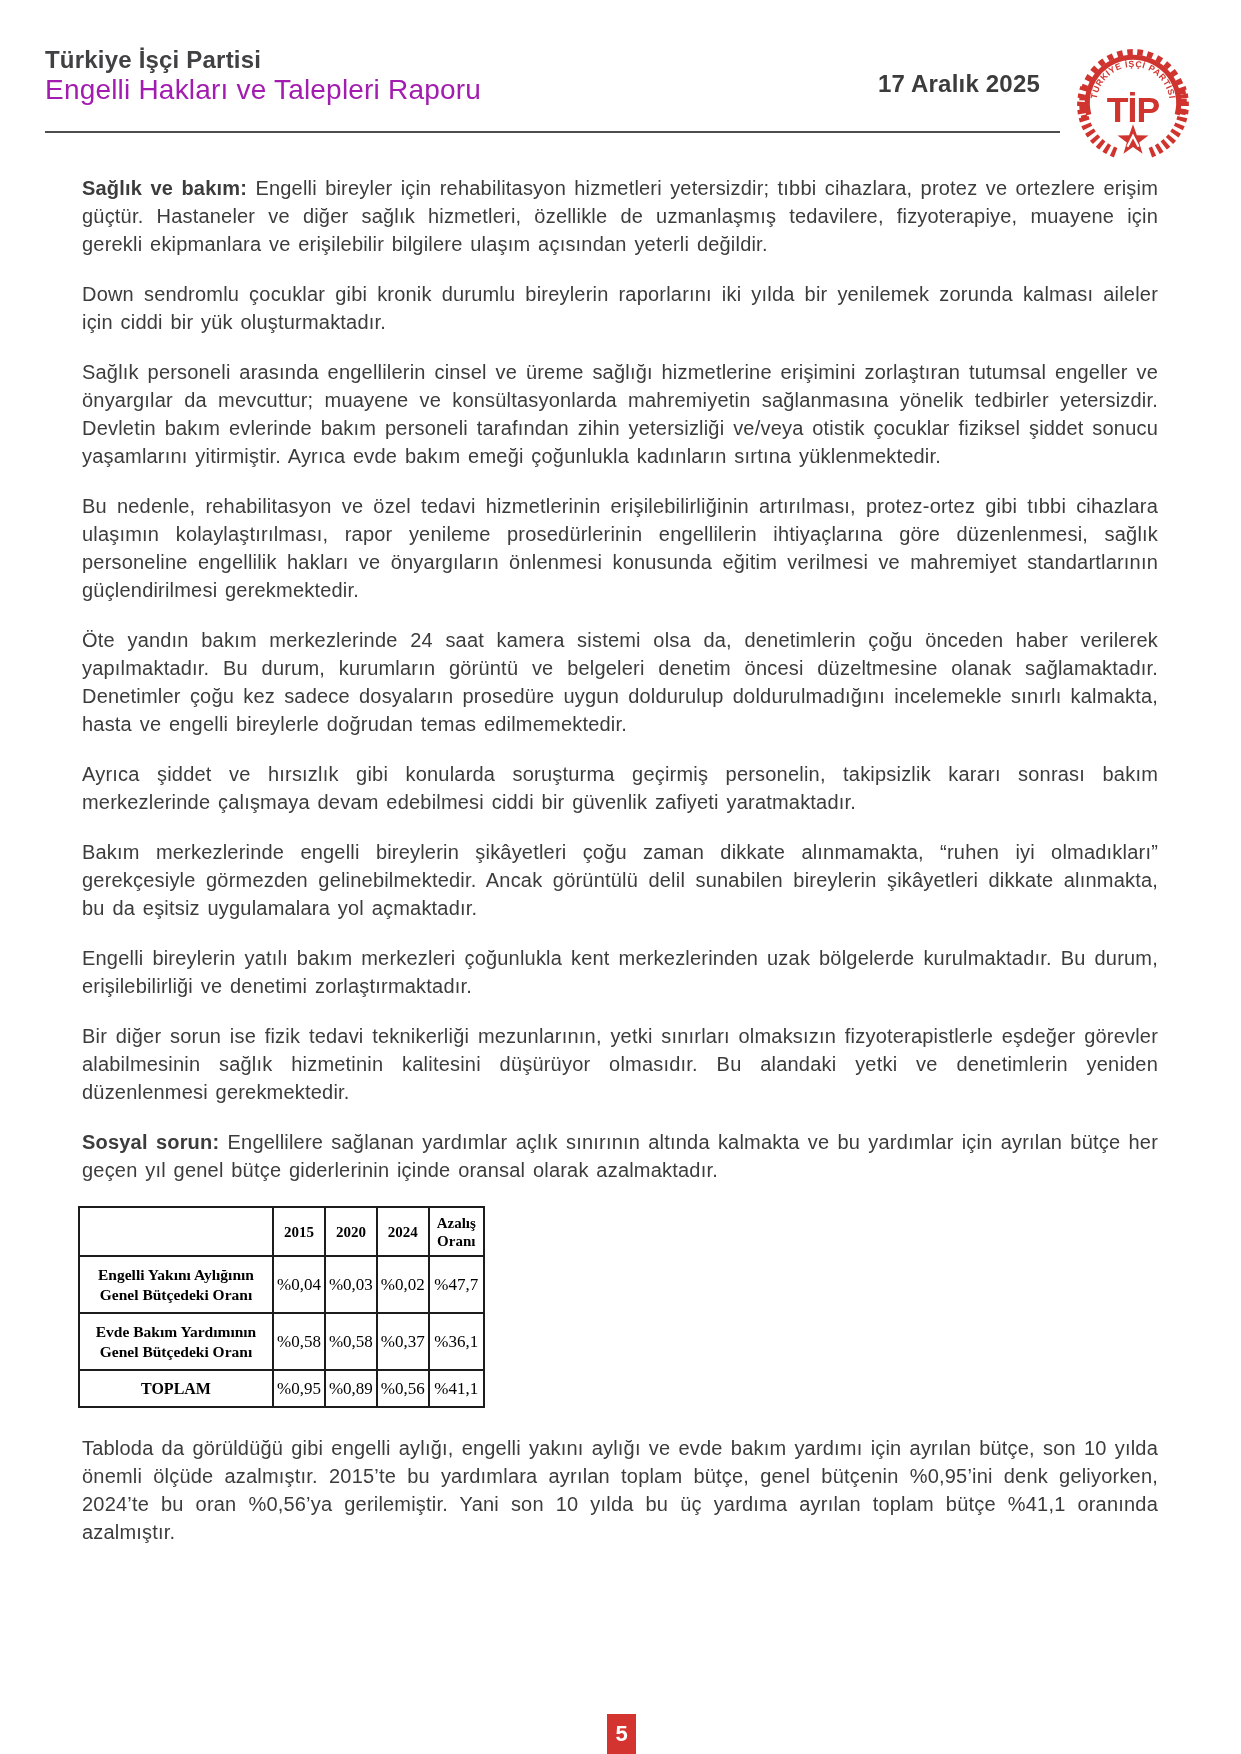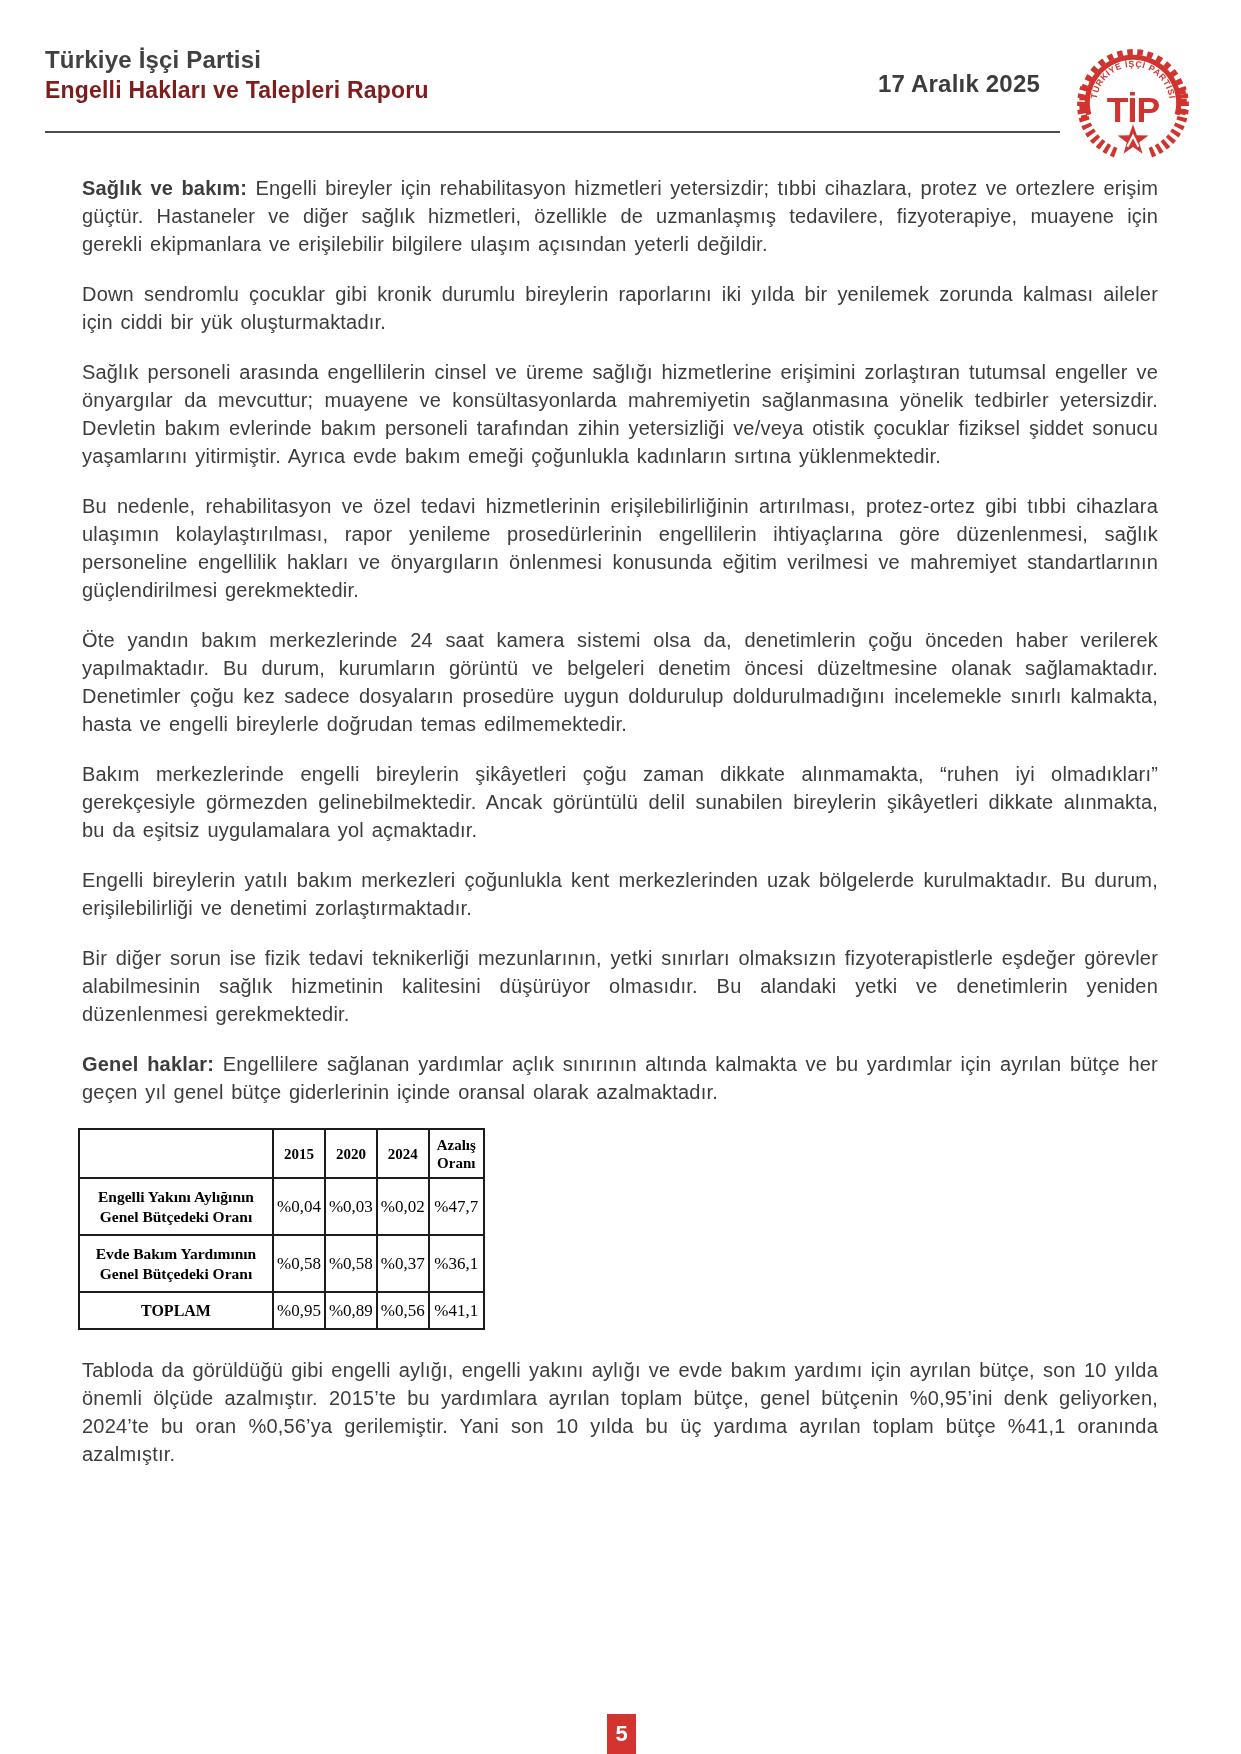--- a/index.html
+++ b/index.html
@@ -8,21 +8,21 @@
     width:1241px;height:1754px;
     margin:0 auto;
     background:#ffffff;
     overflow:hidden;
     font-family:"Liberation Sans","DejaVu Sans",sans-serif;
     color:#3c3c3c;
   }
   
   .page-header{position:absolute;top:44px;left:45px;}
   .header-title{font-size:24px;font-weight:bold;color:#414042;line-height:31px;letter-spacing:.2px;}
-  .header-subtitle{font-size:23px;font-weight:bold;color:#7f1d1d;line-height:30px;letter-spacing:.2px;}
+  .header-subtitle{font-size:28px;font-weight:normal;color:#a21caf;line-height:30px;letter-spacing:.2px;}
   .header-date{
     position:absolute;top:70px;right:201px;
     font-size:24px;font-weight:bold;color:#3c3c3c;letter-spacing:.2px;
   }
   .header-rule{position:absolute;top:131px;left:45px;width:1015px;height:2px;background:#4d4d4d;}
   .logo{position:absolute;top:42px;left:1072px;width:122px;height:127px;}
   
   .content{position:absolute;top:174px;left:82px;width:1076px;}
   .para{
     margin:0 0 22px 0;
@@ -103,24 +103,25 @@
 
   <div class="header-rule"></div>
 
   <main class="content">
     <div id="paragraphs">
         <p class="para"><strong>Sağlık ve bakım:</strong> <span>Engelli bireyler için rehabilitasyon hizmetleri yetersizdir; tıbbi cihazlara, protez ve ortezlere erişim güçtür. Hastaneler ve diğer sağlık hizmetleri, özellikle de uzmanlaşmış tedavilere, fizyoterapiye, muayene için gerekli ekipmanlara ve erişilebilir bilgilere ulaşım açısından yeterli değildir.</span></p>
         <p class="para">Down sendromlu çocuklar gibi kronik durumlu bireylerin raporlarını iki yılda bir yenilemek zorunda kalması aileler için ciddi bir yük oluşturmaktadır.</p>
         <p class="para">Sağlık personeli arasında engellilerin cinsel ve üreme sağlığı hizmetlerine erişimini zorlaştıran tutumsal engeller ve önyargılar da mevcuttur; muayene ve konsültasyonlarda mahremiyetin sağlanmasına yönelik tedbirler yetersizdir. Devletin bakım evlerinde bakım personeli tarafından zihin yetersizliği ve/veya otistik çocuklar fiziksel şiddet sonucu yaşamlarını yitirmiştir. Ayrıca evde bakım emeği çoğunlukla kadınların sırtına yüklenmektedir.</p>
         <p class="para">Bu nedenle, rehabilitasyon ve özel tedavi hizmetlerinin erişilebilirliğinin artırılması, protez-ortez gibi tıbbi cihazlara ulaşımın kolaylaştırılması, rapor yenileme prosedürlerinin engellilerin ihtiyaçlarına göre düzenlenmesi, sağlık personeline engellilik hakları ve önyargıların önlenmesi konusunda eğitim verilmesi ve mahremiyet standartlarının güçlendirilmesi gerekmektedir.</p>
         <p class="para">Öte yandın bakım merkezlerinde 24 saat kamera sistemi olsa da, denetimlerin çoğu önceden haber verilerek yapılmaktadır. Bu durum, kurumların görüntü ve belgeleri denetim öncesi düzeltmesine olanak sağlamaktadır. Denetimler çoğu kez sadece dosyaların prosedüre uygun doldurulup doldurulmadığını incelemekle sınırlı kalmakta, hasta ve engelli bireylerle doğrudan temas edilmemektedir.</p>
+        <p class="para">Ayrıca şiddet ve hırsızlık gibi konularda soruşturma geçirmiş personelin, takipsizlik kararı sonrası bakım merkezlerinde çalışmaya devam edebilmesi ciddi bir güvenlik zafiyeti yaratmaktadır.</p>
         <p class="para">Bakım merkezlerinde engelli bireylerin şikâyetleri çoğu zaman dikkate alınmamakta, “ruhen iyi olmadıkları” gerekçesiyle görmezden gelinebilmektedir. Ancak görüntülü delil sunabilen bireylerin şikâyetleri dikkate alınmakta, bu da eşitsiz uygulamalara yol açmaktadır.</p>
         <p class="para">Engelli bireylerin yatılı bakım merkezleri çoğunlukla kent merkezlerinden uzak bölgelerde kurulmaktadır. Bu durum, erişilebilirliği ve denetimi zorlaştırmaktadır.</p>
         <p class="para">Bir diğer sorun ise fizik tedavi teknikerliği mezunlarının, yetki sınırları olmaksızın fizyoterapistlerle eşdeğer görevler alabilmesinin sağlık hizmetinin kalitesini düşürüyor olmasıdır. Bu alandaki yetki ve denetimlerin yeniden düzenlenmesi gerekmektedir.</p>
-        <p class="para"><strong>Genel haklar:</strong> <span>Engellilere sağlanan yardımlar açlık sınırının altında kalmakta ve bu yardımlar için ayrılan bütçe her geçen yıl genel bütçe giderlerinin içinde oransal olarak azalmaktadır.</span></p>
+        <p class="para"><strong>Sosyal sorun:</strong> <span>Engellilere sağlanan yardımlar açlık sınırının altında kalmakta ve bu yardımlar için ayrılan bütçe her geçen yıl genel bütçe giderlerinin içinde oransal olarak azalmaktadır.</span></p>
       </div>
 
     <table class="budget-table">
       <thead>
         <tr>
           <th class="col-label"></th>
         <th class="col-year">2015</th>
             <th class="col-year">2020</th>
             <th class="col-year">2024</th>
             <th class="col-rate">Azalış Oranı</th>

